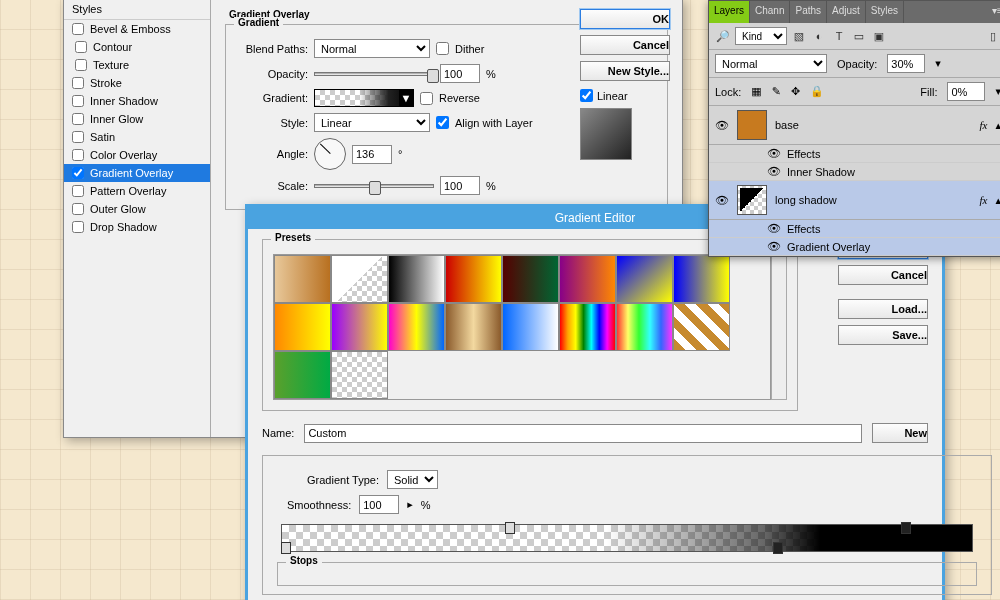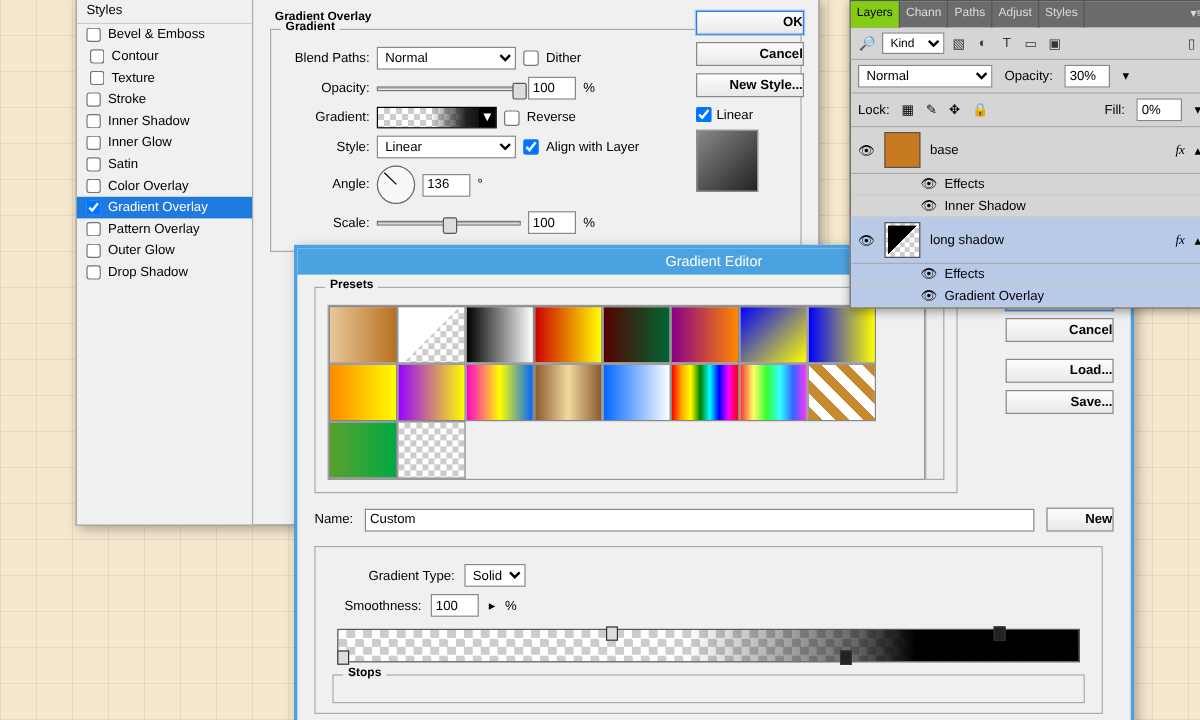--- a/index.html
+++ b/index.html
@@ -225,21 +225,21 @@
             <div class="preset" style="background: repeating-conic-gradient(rgb(204, 204, 204) 0deg, rgb(204, 204, 204) 25%, rgb(255, 255, 255) 0deg, rgb(255, 255, 255) 50%) 0px 0px / 10px 10px;"></div>
           </div>
         <div class="scroll"></div>
       </div>
     </div>
     <div class="name-row">
       <span>Name:</span>
       <input type="text" value="Custom" style="">
       <div class="btn" style="width:56px;margin:0">New</div>
     </div>
-    <div class="fieldset" style="width:657px;">
+    <div class="fieldset" style="width:730px;">
       <div class="gt-row">
         <span>Gradient Type:</span>
         <select><option>Solid</option></select>
       </div>
       <div class="gt-row" style="margin-left:14px">
         <span>Smoothness:</span>
         <input type="text" value="100" style="">
         <span>▸</span>
         <span>%</span>
       </div>

